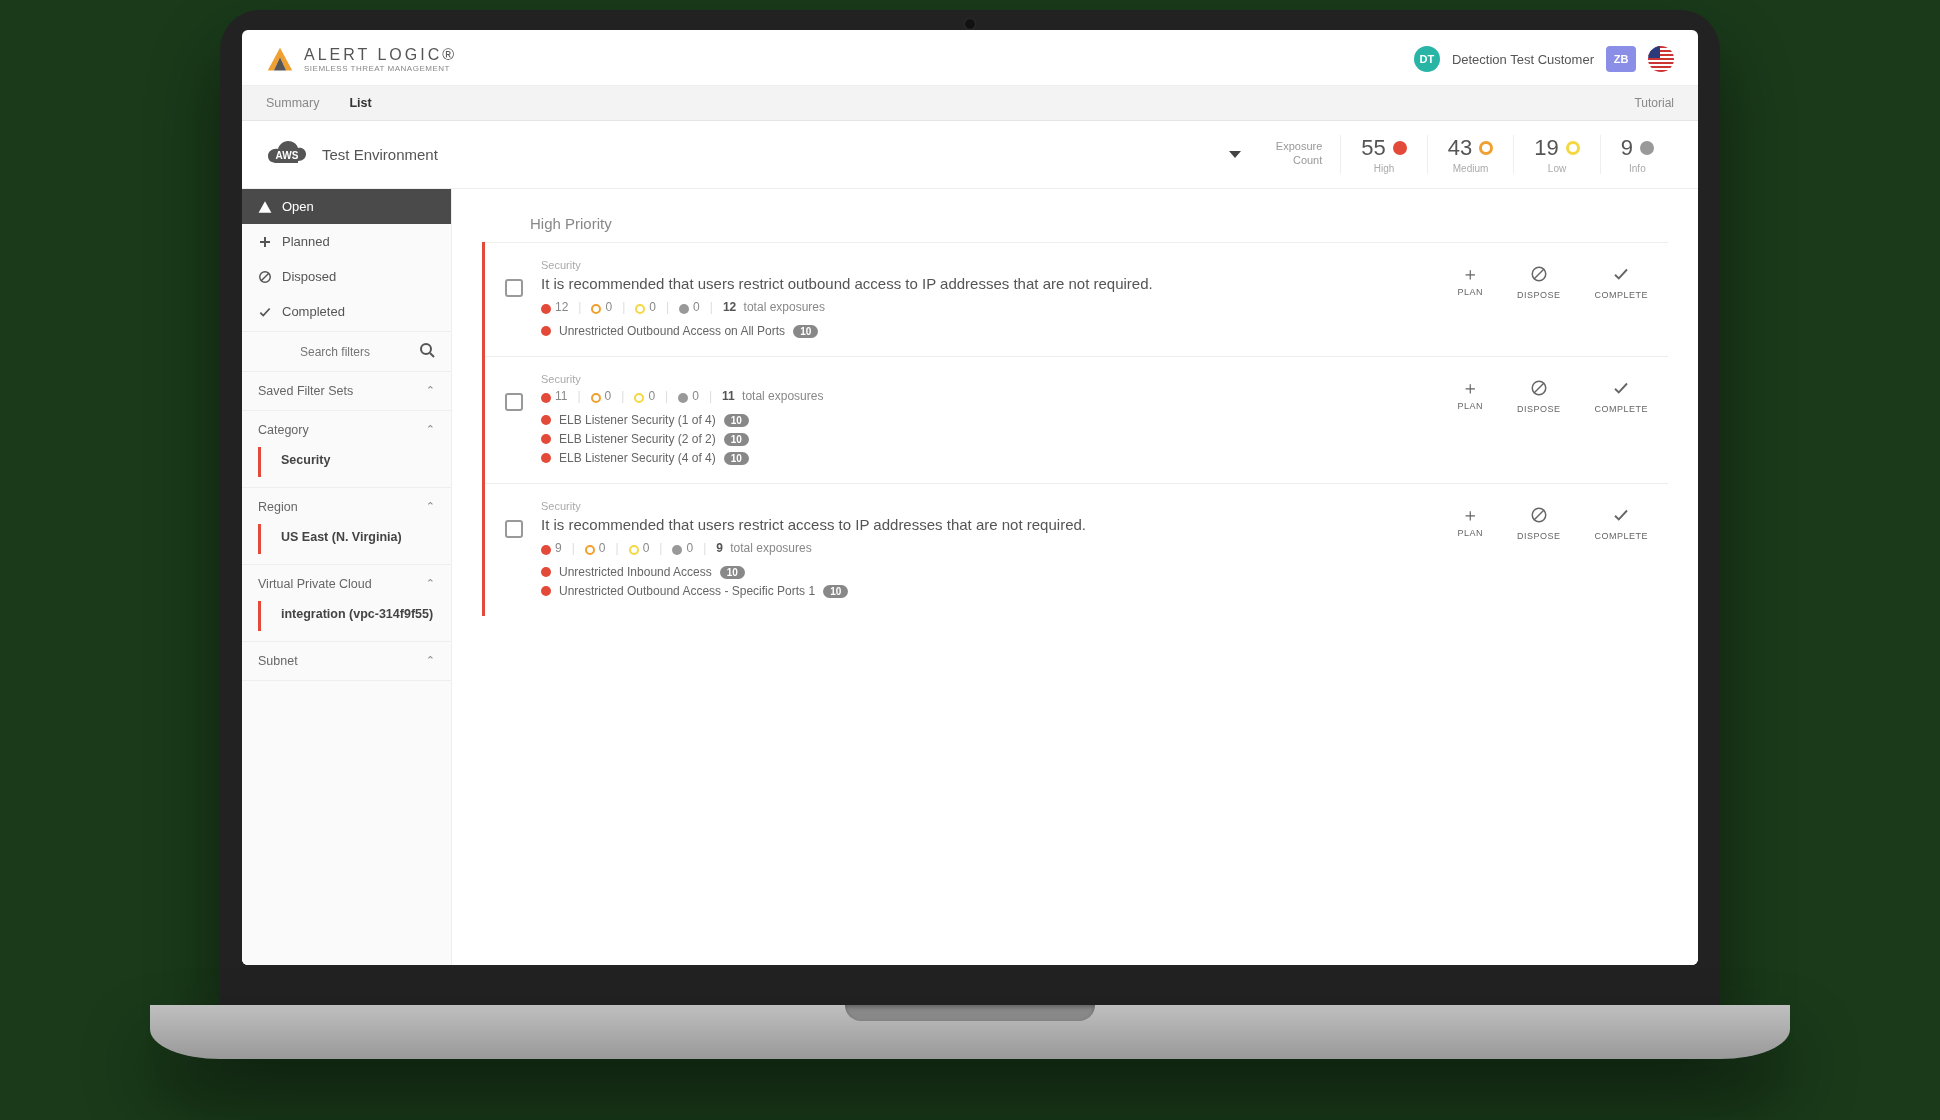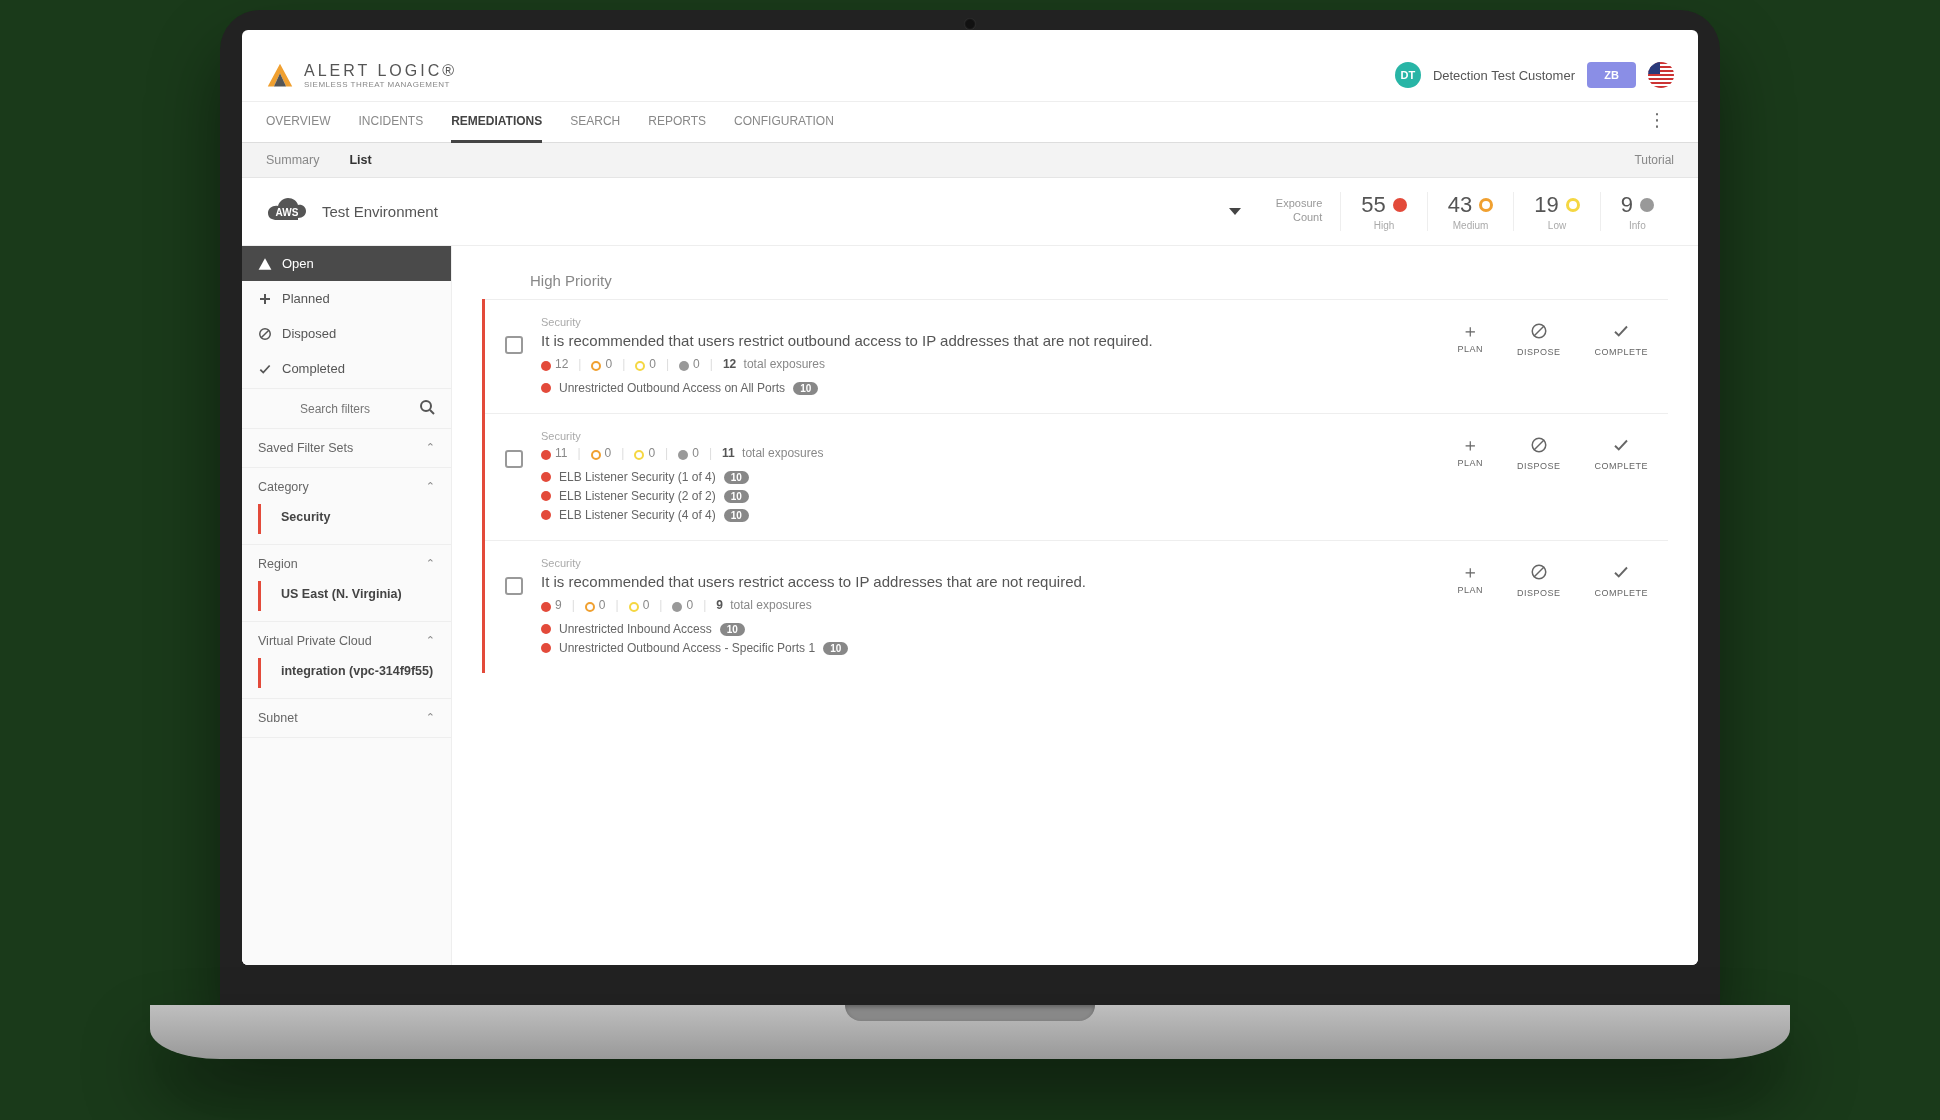--- a/index.html
+++ b/index.html
@@ -5,29 +5,29 @@
   * { box-sizing: border-box; margin:0; padding:0; font-family: Arial, Helvetica, sans-serif; }
   body { background:#1a3a1a; display:flex; justify-content:center; align-items:flex-start; width:1940px; height:1120px; overflow:hidden; }
   
   .laptop { width:1500px; margin-top:10px; }
   .bezel { background:#222; border-radius:40px 40px 0 0; padding:20px 22px 40px 22px; box-shadow:0 40px 70px rgba(0,0,0,.45); position:relative; height:995px; }
   .camera { width:12px; height:12px; border-radius:50%; background:#111; position:absolute; top:8px; left:50%; transform:translateX(-50%); box-shadow:inset 0 0 2px #555; }
   .screen { background:#fff; width:100%; height:100%; border-radius:6px; overflow:hidden; display:flex; flex-direction:column; }
   .base { height:54px; background:linear-gradient(#bfbfbf,#999); border-radius:0 0 70px 70px/0 0 30px 30px; margin:0 -70px; position:relative; box-shadow:0 40px 70px rgba(0,0,0,.45); }
   .notch { width:250px; height:16px; background:#888; border-radius:0 0 20px 20px; position:absolute; top:0; left:50%; transform:translateX(-50%); box-shadow:inset 0 2px 4px rgba(0,0,0,.3);}
   
-  .hdr { display:flex; padding:15px 24px 12px 24px; border-bottom:1px solid #eee;margin-top:16px; }
+  .hdr { display:flex; padding:15px 24px 12px 24px; border-bottom:1px solid #eee; }
   .logo { display:flex; align-items:center; gap:10px; }
   .logo-mark { width:28px; height:28px; position:relative; }
   .logo-text { display:flex; flex-direction:column; }
   .logo-main { letter-spacing:3px; font-size:16px; color:#555; font-weight:400;}
   .logo-sub  { font-size:8px; letter-spacing:.5px; color:#888; }
   .hdr-right { margin-left:auto; display:flex; align-items:center; gap:12px; font-size:13px; color:#555; }
   .avatar { width:26px; height:26px; border-radius:50%; background:#28b5a6; color:#fff; font-size:11px; display:flex; align-items:center; justify-content:center; font-weight:bold;}
-  .avatar2 { width:49px; height:26px; border-radius:4px; background:#8a8ee6; color:#fff; font-size:11px; display:flex; align-items:center; justify-content:center; font-weight:bold;}
+  .avatar2 { width:30px; height:26px; border-radius:4px; background:#8a8ee6; color:#fff; font-size:11px; display:flex; align-items:center; justify-content:center; font-weight:bold;}
   .flag { width:26px; height:26px; border-radius:50%; background:repeating-linear-gradient(#c33 0 2px,#fff 2px 4px); position:relative; overflow:hidden; }
   .flag::before{ content:''; position:absolute; top:0; left:0; width:12px; height:12px; background:#2a3a7a; }
   
   .tabs { display:flex; gap:28px; padding:0 24px; font-size:12px; color:#888; border-bottom:1px solid #ddd; position:relative;}
   .tab { padding:12px 0; cursor:pointer; }
   .tab.active { color:#444; font-weight:bold; border-bottom:3px solid #444; margin-bottom:-1px;}
   .kebab { margin-left:auto; padding:12px 8px; font-size:18px; line-height:12px; color:#666; cursor:pointer;}
   
   .subtabs { background:#f3f3f3; display:flex; gap:30px; padding:0 24px; font-size:12.5px; color:#888; border-bottom:1px solid #e5e5e5;}
   .subtab { padding:10px 0; cursor:pointer;}
@@ -110,29 +110,20 @@
           </div>
         </div>
         <div class="hdr-right">
           <div class="avatar">DT</div>
           <span>Detection Test Customer</span>
           <div class="avatar2">ZB</div>
           <div class="flag"></div>
         </div>
       </div>
 
-      <div class="tabs" id="tabs">
-        <div class="tab">OVERVIEW</div>
-          <div class="tab">INCIDENTS</div>
-          <div class="tab active">REMEDIATIONS</div>
-          <div class="tab">SEARCH</div>
-          <div class="tab">REPORTS</div>
-          <div class="tab">CONFIGURATION</div>
-          <div class="kebab">⋮</div>
-      </div>
 
       <div class="subtabs" id="subtabs">
         <span class="subtab">Summary</span>
           <span class="subtab active">List</span>
           <span class="subtab tutorial">Tutorial</span>
       </div>
 
       <div class="envbar">
         <span class="aws-icon">
           <svg width="42" height="28" viewBox="0 0 42 28">

